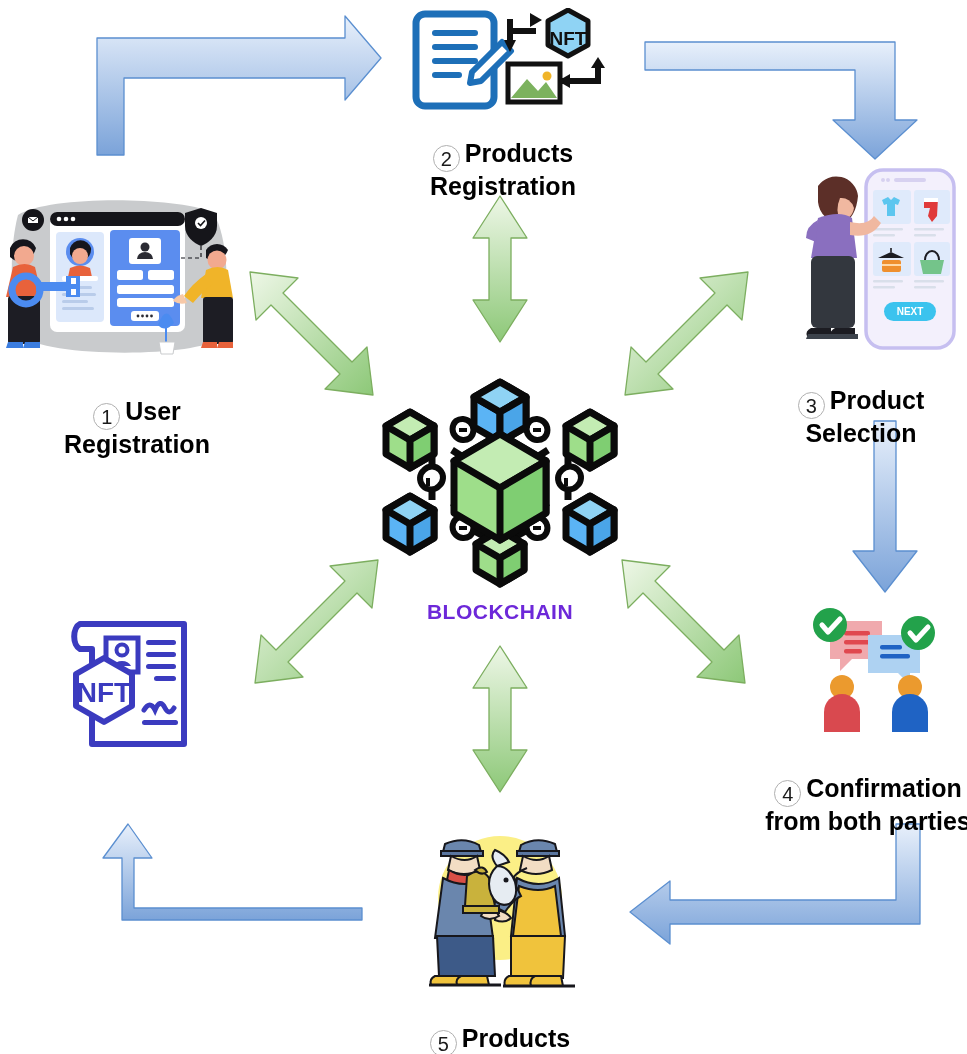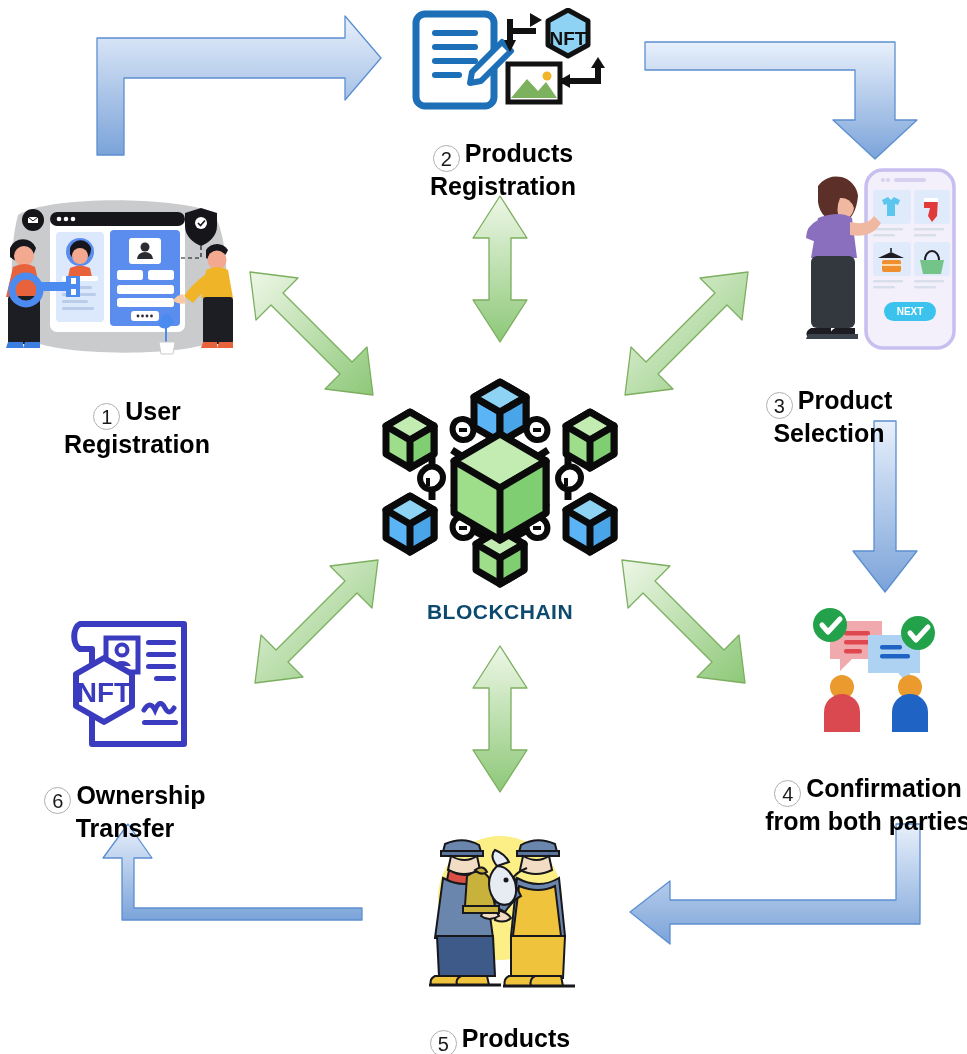--- a/index.html
+++ b/index.html
@@ -44,21 +44,21 @@
     margin-right: 5px;
     box-sizing: border-box;
   }
   .lbl-txt { display: inline; }
 
   .blockchain-caption {
     position: absolute;
     font-weight: bold;
     font-size: 21px;
     letter-spacing: 0.5px;
-    color: #0c4a6e;
+    color: #6d28d9;
     text-align: center;
     width: 260px;
   }
 </style>
 </head>
 <body>
 
 <div id="stage">
 
   <svg class="abs" style="left:0;top:0;" width="967" height="1054">
@@ -398,33 +398,29 @@
   <div class="step-label" style="left:32px; top:368px; width:210px; text-align:center;">
     <span class="num-circle">1</span><span class="lbl-txt">User
 Registration</span>
   </div>
 
   <div class="step-label" style="left:398px; top:110px; width:210px; text-align:center;">
     <span class="num-circle">2</span><span class="lbl-txt">Products
 Registration</span>
   </div>
 
-  <div class="step-label" style="left:724px; top:357px; width:210px; text-align:center;">
+  <div class="step-label" style="left:756px; top:357px; width:210px; text-align:center;">
     <span class="num-circle">3</span><span class="lbl-txt">Product
 Selection</span>
   </div>
 
   <div class="step-label" style="left:763px; top:745px; width:210px; text-align:center;">
     <span class="num-circle">4</span><span class="lbl-txt">Confirmation
 from both parties</span>
   </div>
 
   <div class="step-label" style="left:395px; top:995px; width:210px; text-align:center;">
     <span class="num-circle">5</span><span class="lbl-txt">Products
 Exchange</span>
   </div>
 
-  <div class="step-label" style="left:20px; top:752px; width:210px; text-align:center;">
-    <span class="num-circle">6</span><span class="lbl-txt">Ownership
-Transfer</span>
-  </div>
 
 </div>
 
 </body></html>

